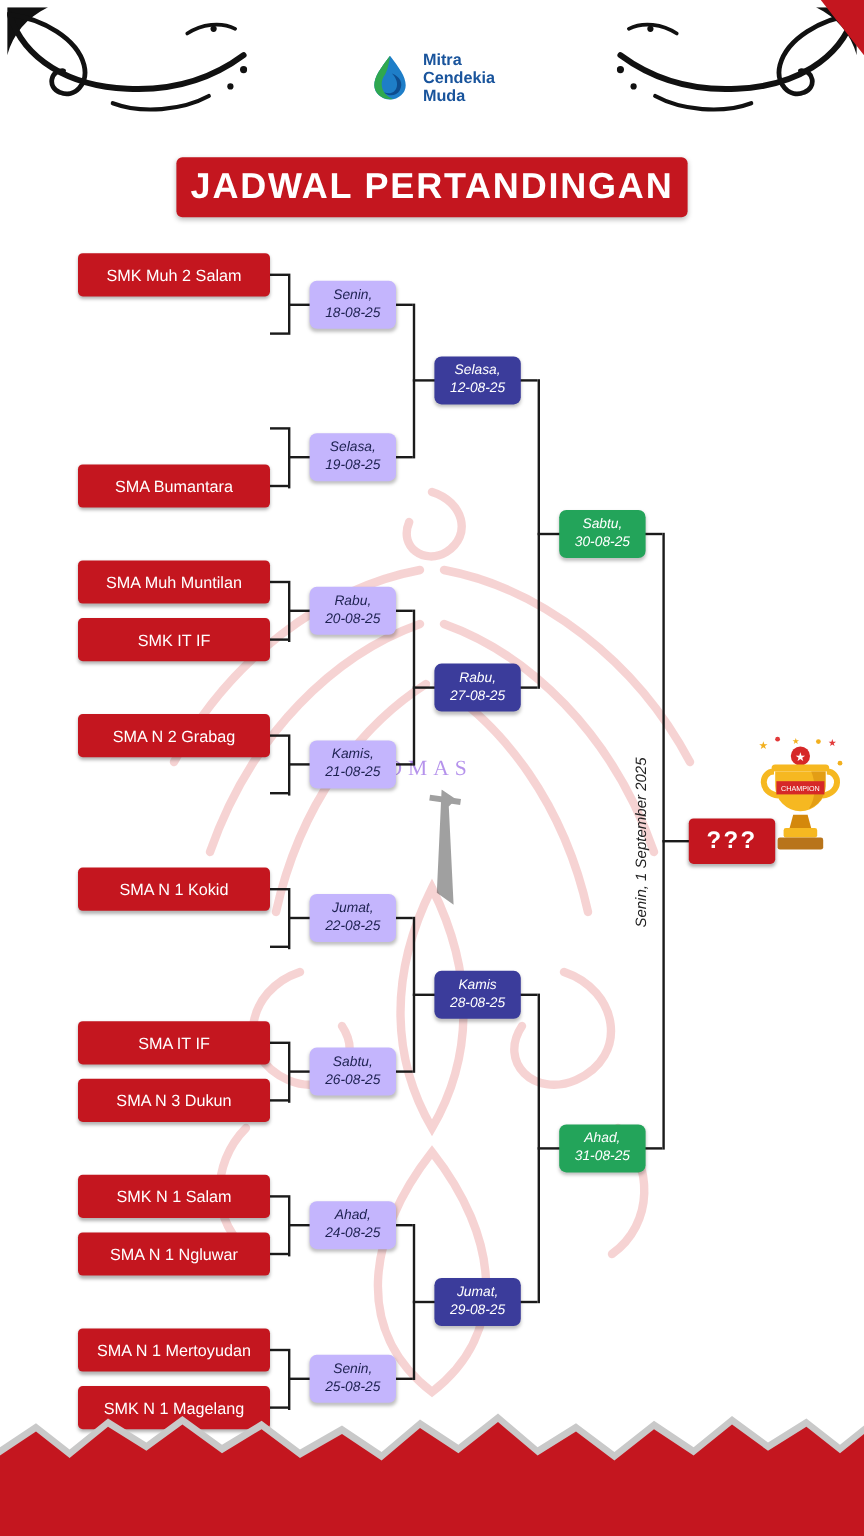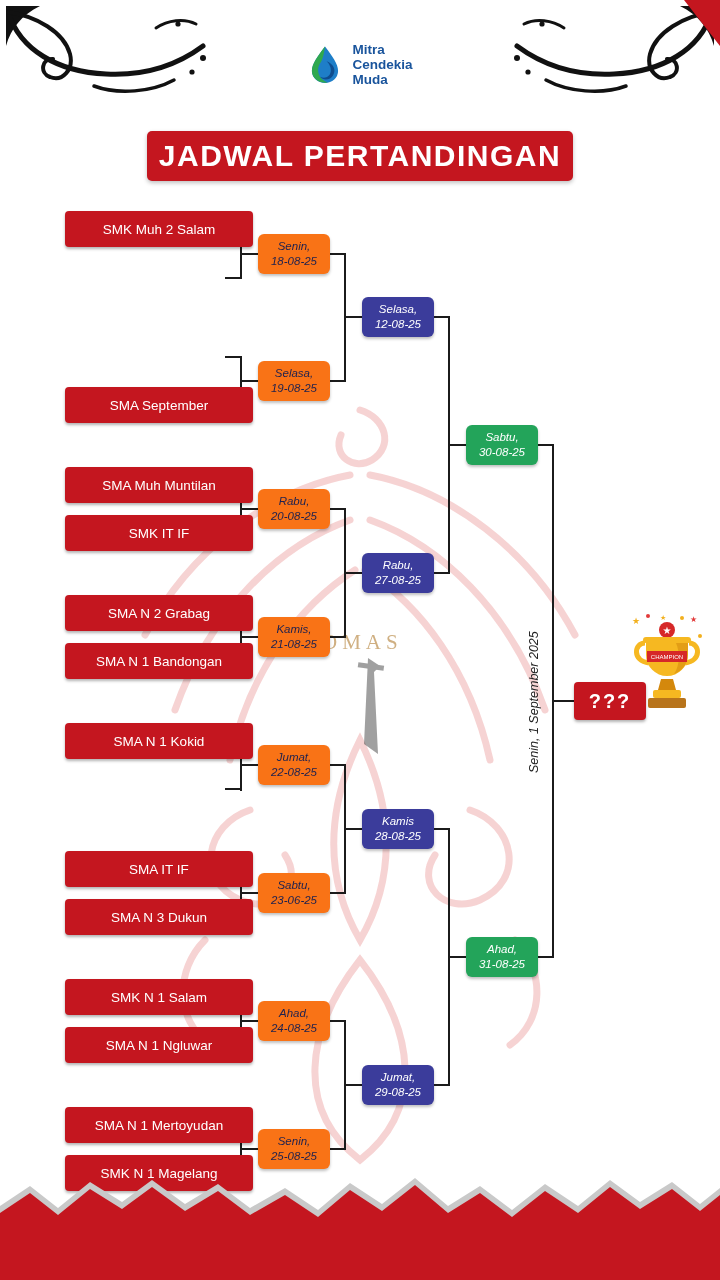--- a/index.html
+++ b/index.html
@@ -11,43 +11,43 @@
   .flourish.right{right:6px;transform:scaleX(-1);}
   .corner-wedge{position:absolute;right:0;top:0;width:0;height:0;
         border-top:46px solid #C4161F;border-left:36px solid transparent;}
   .logo{position:absolute;left:0;right:0;top:42px;display:flex;justify-content:center;align-items:center;gap:9px;}
   .logo-text div{color:#19549C;font-weight:bold;font-size:13.5px;line-height:15px;}
   .banner{position:absolute;left:147px;top:131px;width:426px;height:50px;background:#C4161F;
         border-radius:5px;display:flex;align-items:center;justify-content:center;
         color:#ffffff;font-weight:bold;font-size:30px;letter-spacing:1.5px;
         box-shadow:0 2px 4px rgba(0,0,0,.25);}
   
-  .team{position:absolute;left:65px;width:188px;height:36px;background:#C4161F;color:#fff;
+  .team{position:absolute;left:65px;width:160px;height:36px;background:#C4161F;color:#fff;
         border-radius:4px;display:flex;align-items:center;justify-content:center;
         font-size:13.5px;z-index:3;box-shadow:0 2px 3px rgba(0,0,0,.3);}
   .datebox{position:absolute;width:72px;height:40px;border-radius:6px;display:flex;flex-direction:column;
         align-items:center;justify-content:center;font-style:italic;font-size:11.5px;line-height:15px;
         z-index:3;box-shadow:0 2px 3px rgba(0,0,0,.25);}
-  .r1{left:258px;background:#f97316;color:#1D2150;}
+  .r1{left:258px;background:#c4b5fd;color:#1D2150;}
   .r2{left:362px;background:#3B3C9B;color:#ffffff;}
   .r3{left:466px;background:#23A45A;color:#ffffff;}
   .hl,.vl{position:absolute;background:#1b1b1b;z-index:2;}
   .hl{height:2px;}
   .vl{width:2px;left:0;}
   .final-label{position:absolute;left:524px;top:618px;width:20px;height:168px;
         writing-mode:vertical-rl;transform:rotate(180deg);font-style:italic;font-size:12.5px;color:#222;
         display:flex;align-items:center;justify-content:center;z-index:3;}
   .champ{position:absolute;left:574px;top:682px;width:72px;height:38px;background:#C4161F;color:#fff;
         border-radius:4px;display:flex;align-items:center;justify-content:center;
         font-weight:bold;font-size:20px;letter-spacing:2px;z-index:3;box-shadow:0 2px 3px rgba(0,0,0,.3);}
   .trophy{position:absolute;left:626px;top:612px;z-index:4;}
   
   .wm{position:absolute;left:100px;top:380px;opacity:.45;z-index:1;}
-  .wm-text{position:absolute;left:322px;top:630px;font-family:"Liberation Serif",serif;font-size:21px;
-        letter-spacing:5px;color:#a16207;opacity:.5;z-index:1;}
+  .wm-text{position:absolute;left:322px;top:630px;font-family:"Liberation Serif",serif;font-size:18px;
+        letter-spacing:5px;color:#6d28d9;opacity:.5;z-index:1;}
   .wm-blade{position:absolute;left:346px;top:658px;opacity:.5;z-index:1;}
   .tear{position:absolute;left:0;top:1175px;z-index:5;}
 </style>
 </head>
 <body>
 
 <div class="page">
 
   <svg class="wm" width="520" height="810" viewBox="0 0 520 810">
     <g stroke="#EC9E9E" stroke-width="7" fill="none" stroke-linecap="round">
@@ -161,25 +161,24 @@
   <div class="vl" style="left:448px;top:316px;height:258px"></div>
   <div class="vl" style="left:448px;top:828px;height:258px"></div>
 
   <div class="hl" style="left:448px;top:444px;width:104px"></div>
   <div class="hl" style="left:448px;top:956px;width:104px"></div>
 
   <div class="vl" style="left:552px;top:444px;height:514px"></div>
   <div class="hl" style="left:552px;top:700px;width:24px"></div>
 
   <div class="team" style="top:211px">SMK Muh 2 Salam</div>
-  <div class="team" style="top:387px">SMA September</div>
+  <div class="team" style="top:387px">SMA Bumantara</div>
   <div class="team" style="top:467px">SMA Muh Muntilan</div>
   <div class="team" style="top:515px">SMK IT IF</div>
   <div class="team" style="top:595px">SMA N 2 Grabag</div>
-  <div class="team" style="top:643px">SMA N 1 Bandongan</div>
   <div class="team" style="top:723px">SMA N 1 Kokid</div>
   <div class="team" style="top:851px">SMA IT IF</div>
   <div class="team" style="top:899px">SMA N 3 Dukun</div>
   <div class="team" style="top:979px">SMK N 1 Salam</div>
   <div class="team" style="top:1027px">SMA N 1 Ngluwar</div>
   <div class="team" style="top:1107px">SMA N 1 Mertoyudan</div>
   <div class="team" style="top:1155px">SMK N 1 Magelang</div>
 
   <div class="datebox r1" style="top:234px">
       <span>Senin,</span>
@@ -196,21 +195,21 @@
   <div class="datebox r1" style="top:617px">
       <span>Kamis,</span>
       <span>21-08-25</span>
     </div>
   <div class="datebox r1" style="top:745px">
       <span>Jumat,</span>
       <span>22-08-25</span>
     </div>
   <div class="datebox r1" style="top:873px">
       <span>Sabtu,</span>
-      <span>23-06-25</span>
+      <span>26-08-25</span>
     </div>
   <div class="datebox r1" style="top:1001px">
       <span>Ahad,</span>
       <span>24-08-25</span>
     </div>
   <div class="datebox r1" style="top:1129px">
       <span>Senin,</span>
       <span>25-08-25</span>
     </div>
 

